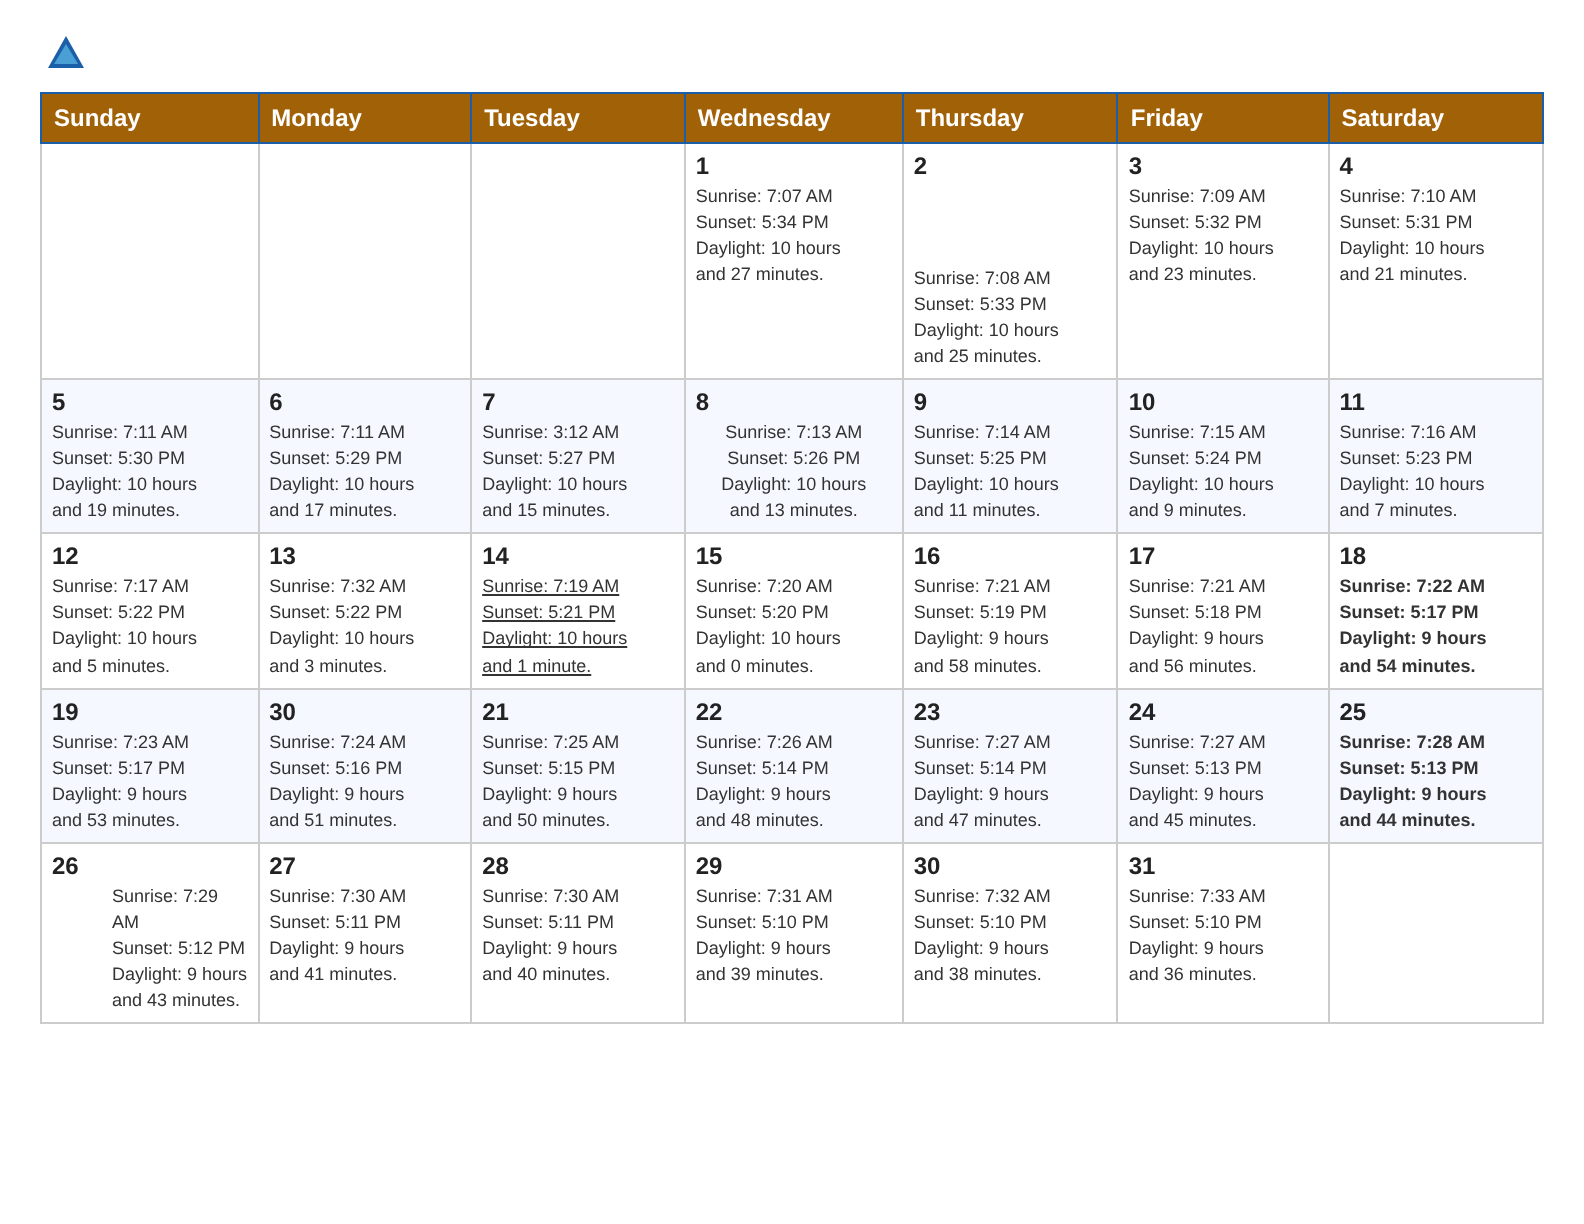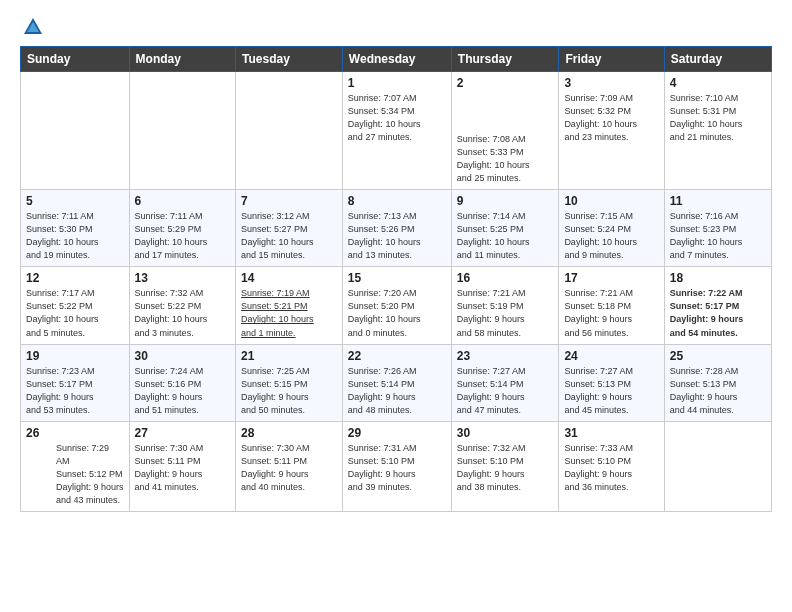--- a/index.html
+++ b/index.html
@@ -89,21 +89,21 @@
       margin-bottom: 2px;
     }
     .day-info {
       font-size: 9px;
       line-height: 1.45;
       color: #333;
     }
     .empty { background: #f9f9f9; }
     tr:nth-child(even) td { background: #f5f8ff; }
     tr:nth-child(odd) td { background: #fff; }
-    .calendar thead tr th { background: #404040; }
+    .calendar thead tr th { background: #a16207; }
   </style>
 </head>
 <body>
 
 <div class="page">
   <div class="header">
     <div class="logo">
       <div class="logo-text">
         <span class="logo-general"></span>
         <svg class="logo-icon" viewBox="0 0 22 22">
@@ -182,21 +182,21 @@
           </td>
           <td>
             <span class="day-num">7</span>
             <div class="day-info" style="white-space: pre-line;">Sunrise: 3:12 AM
 Sunset: 5:27 PM
 Daylight: 10 hours
 and 15 minutes.</div>
           </td>
           <td>
             <span class="day-num">8</span>
-            <div class="day-info" style="white-space: pre-line;">Sunrise: 7:13 AM
+            <div class="day-info" style="white-space: pre-line; text-align: center;">Sunrise: 7:13 AM
 Sunset: 5:26 PM
 Daylight: 10 hours
 and 13 minutes.</div>
           </td>
           <td>
             <span class="day-num">9</span>
             <div class="day-info" style="white-space: pre-line;">Sunrise: 7:14 AM
 Sunset: 5:25 PM
 Daylight: 10 hours
 and 11 minutes.</div>
@@ -305,21 +305,21 @@
           </td>
           <td>
             <span class="day-num">24</span>
             <div class="day-info" style="white-space: pre-line;">Sunrise: 7:27 AM
 Sunset: 5:13 PM
 Daylight: 9 hours
 and 45 minutes.</div>
           </td>
           <td>
             <span class="day-num">25</span>
-            <div class="day-info" style="white-space: pre-line;">Sunrise: 7:28 AM
+            <div class="day-info" style="white-space: pre-line; font-weight: bold;">Sunrise: 7:28 AM
 Sunset: 5:13 PM
 Daylight: 9 hours
 and 44 minutes.</div>
           </td>
         </tr>
         <tr>
           <td>
             <span class="day-num">26</span>
             <div class="day-info" style="white-space: pre-line; margin-left: 30px;">Sunrise: 7:29 AM
 Sunset: 5:12 PM

